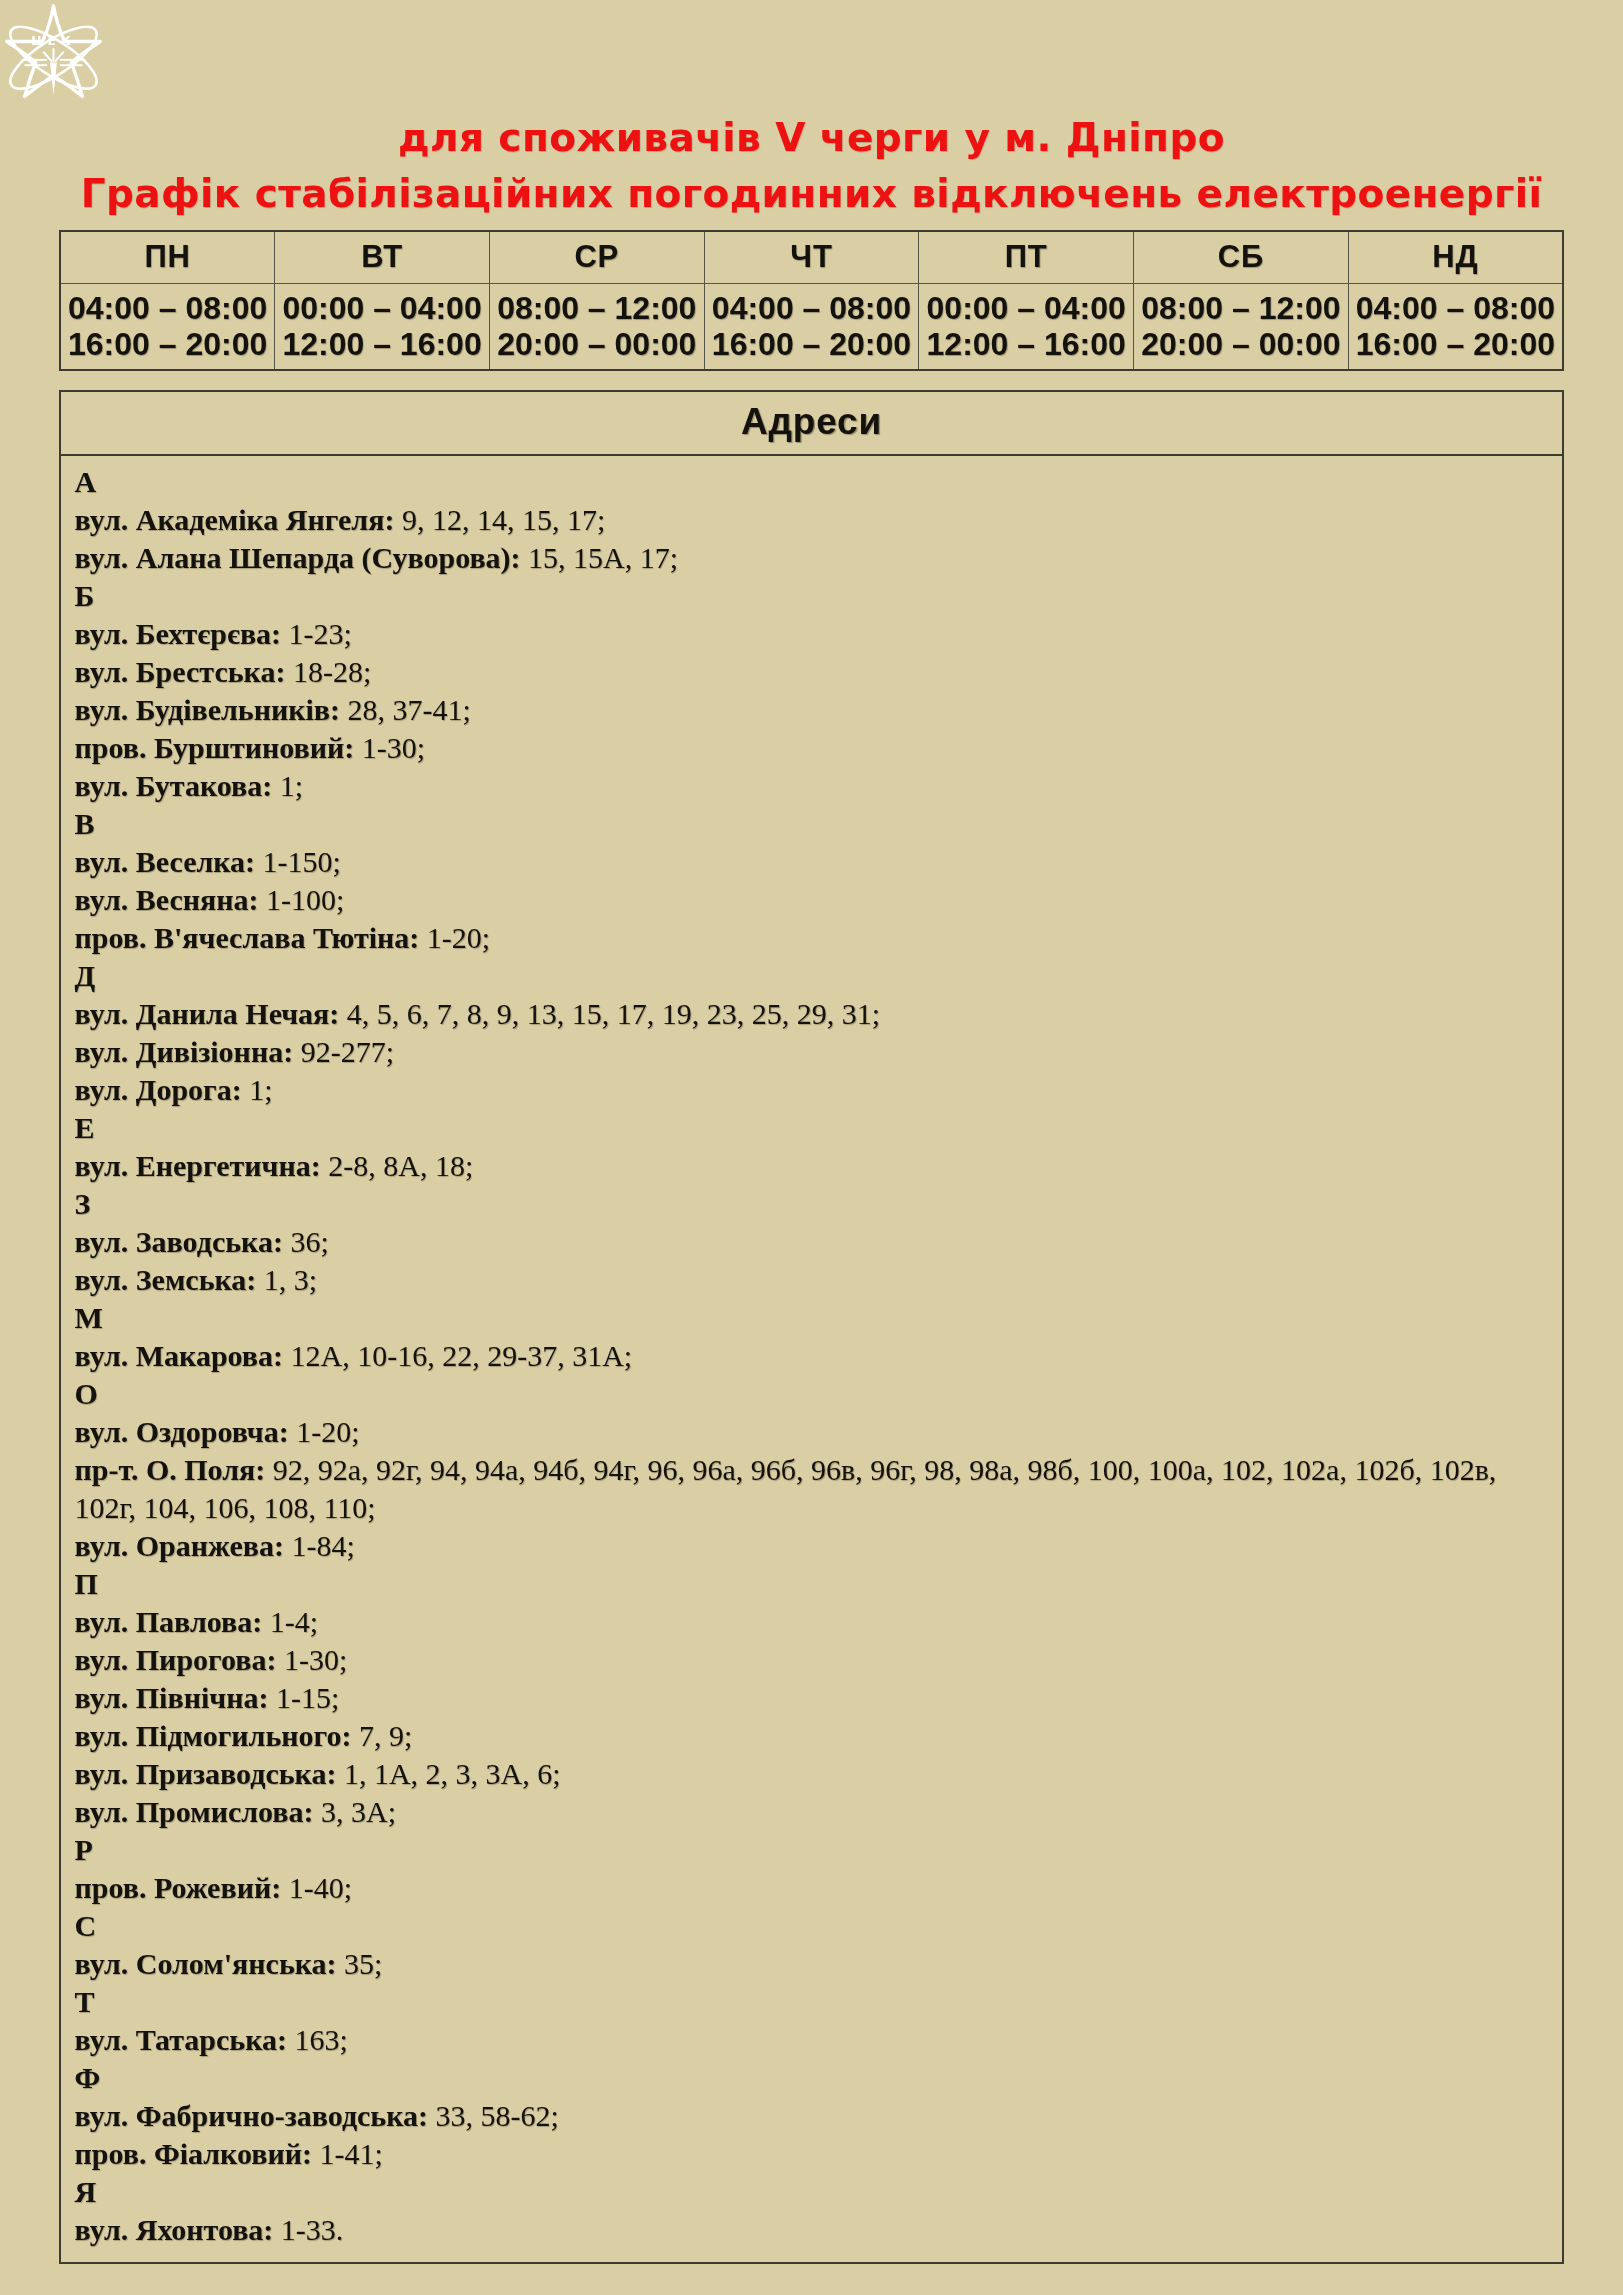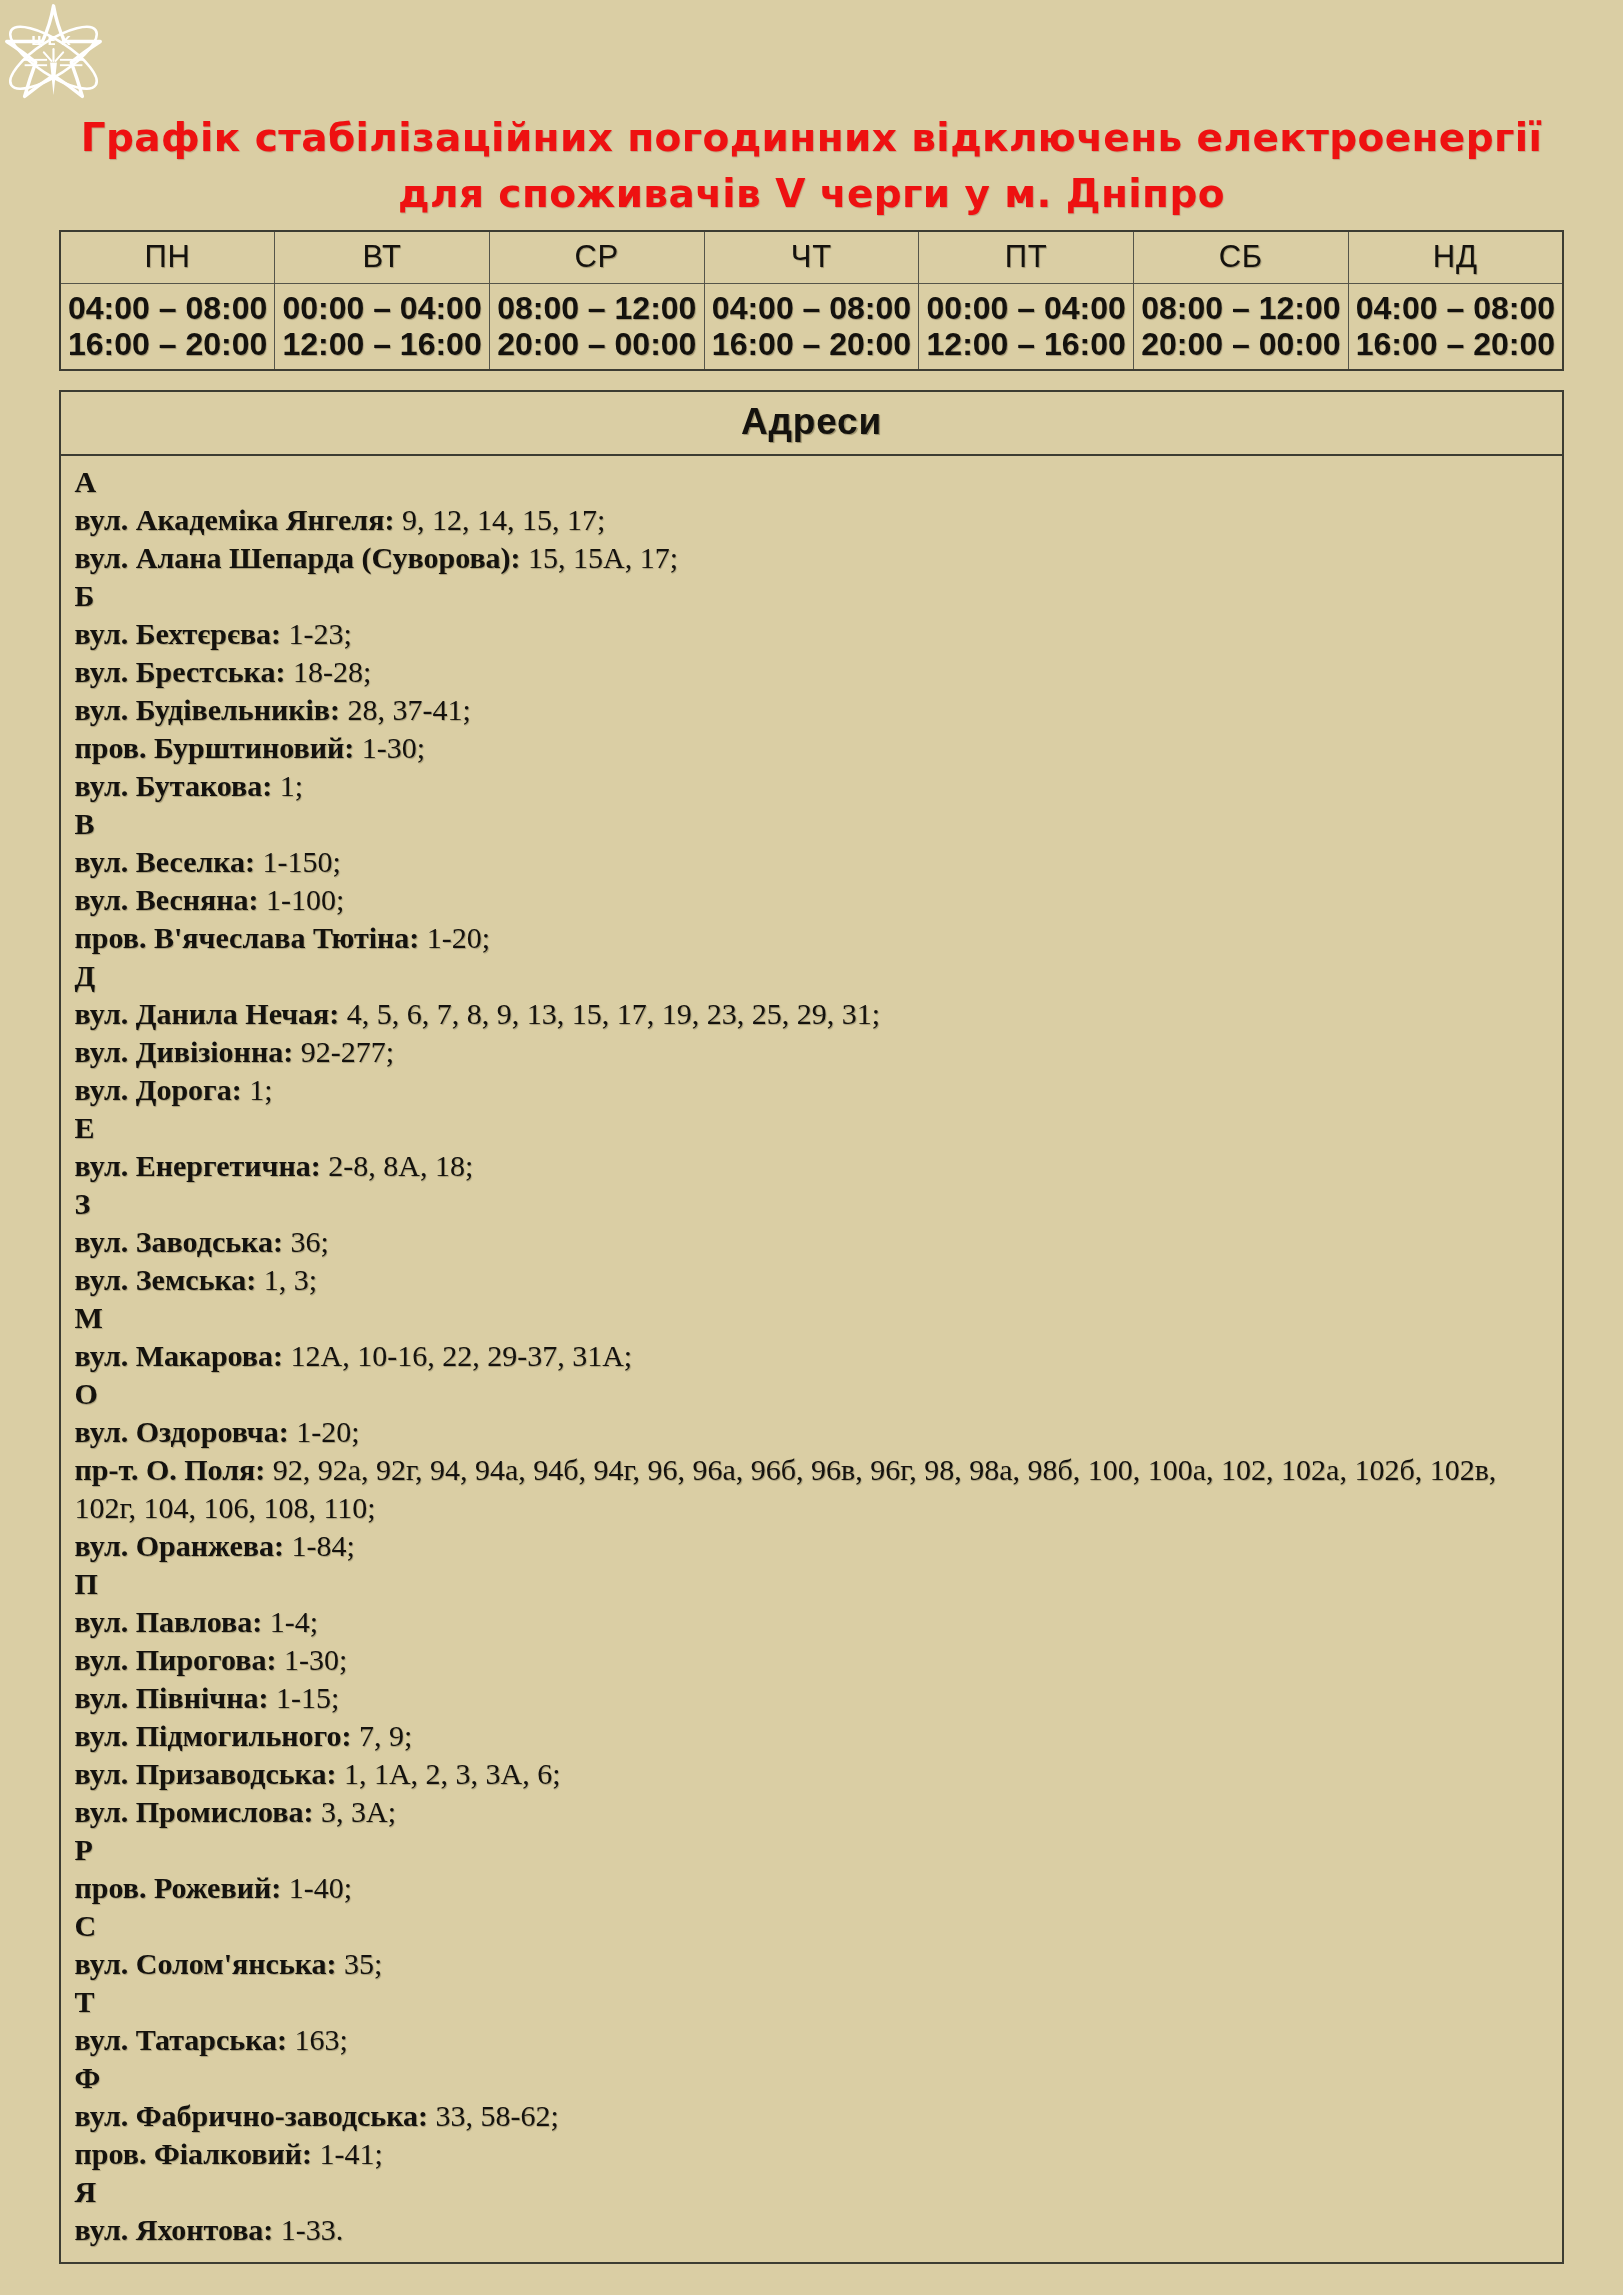--- a/index.html
+++ b/index.html
@@ -34,21 +34,21 @@
     border:2.5px solid #3c3c32;
   }
   table.schedule th, table.schedule td {
     border:1.7px solid #55554a;
     text-align:center;
     vertical-align:middle;
   }
   table.schedule th {
     height:52px;
     font-size:31px;
-    font-weight:normal;
+    font-weight:bold;
     letter-spacing:0.8px;
     text-shadow:0.8px 0.8px 0.8px rgba(90,80,50,0.45);
   }
   table.schedule td { padding:6px 0 7.6px; }
   .slot {
     font-size:32px;
     font-weight:bold;
     line-height:36px;
     text-shadow:0.8px 0.8px 0.8px rgba(90,80,50,0.45);
   }
@@ -101,22 +101,22 @@
         <path d="M50,45 V56"></path>
         <path d="M41,48 L48,56"></path>
         <path d="M59,48 L52,56"></path>
       </g>
       <path d="M46.8,57.5 L53.2,57.5 L50,88 Z" fill="#ffffff"></path>
     </g>
   </svg>
 </div>
 
 <h1 class="title">
+  <div>для споживачів V черги у м. Дніпро</div>
   <div>Графік стабілізаційних погодинних відключень електроенергії</div>
-  <div>для споживачів V черги у м. Дніпро</div>
 </h1>
 
 <table class="schedule">
   <thead>
       <tr id="days-row">
         <th class="day-cell">ПН</th>
         <th class="day-cell">ВТ</th>
         <th class="day-cell">СР</th>
         <th class="day-cell">ЧТ</th>
         <th class="day-cell">ПТ</th>

